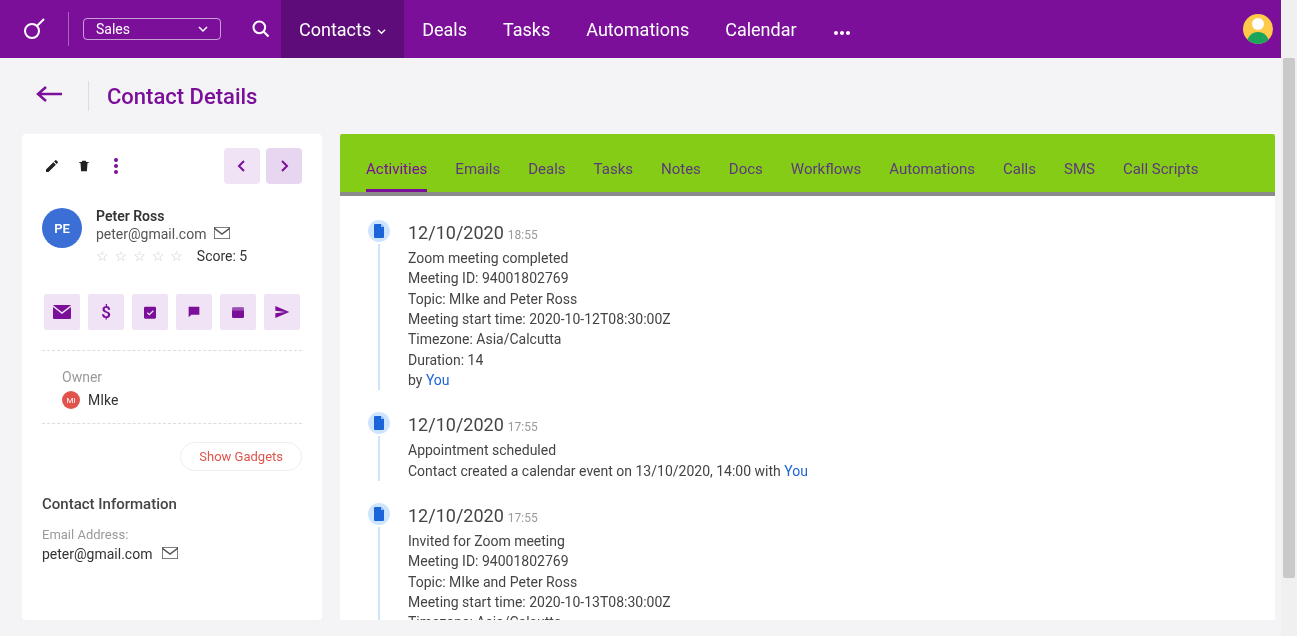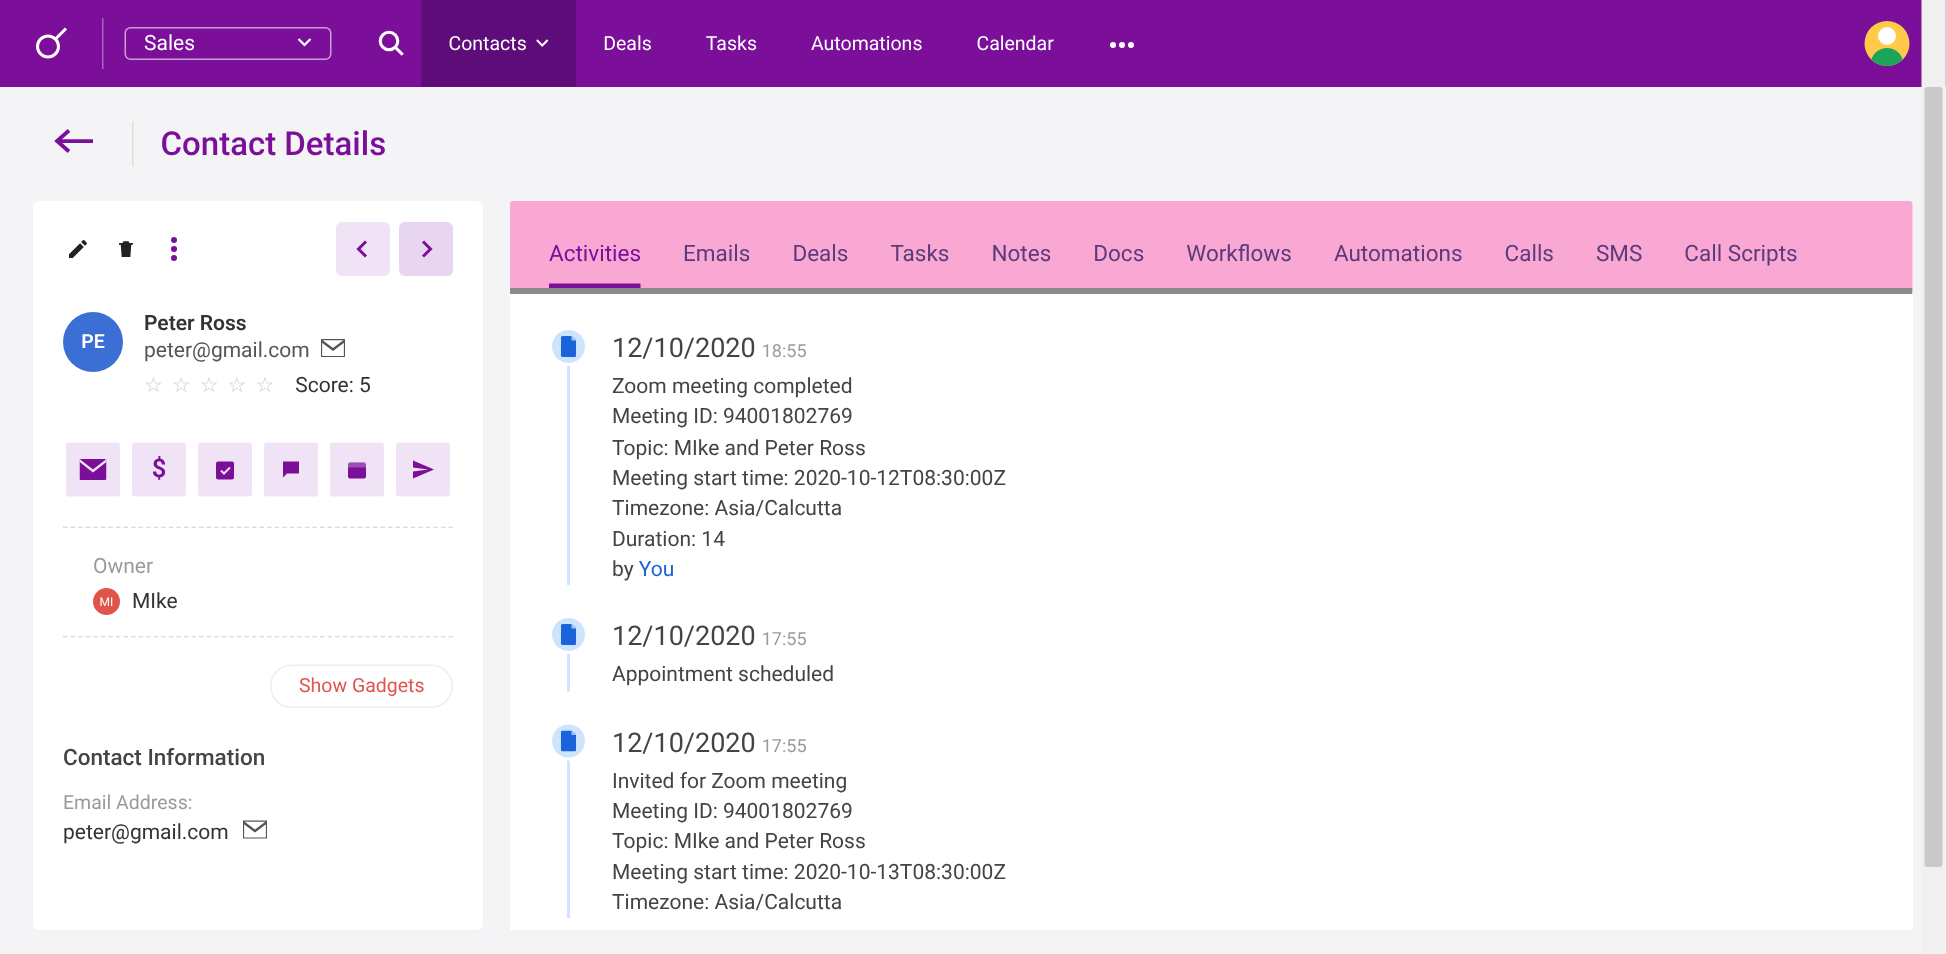--- a/index.html
+++ b/index.html
@@ -4,21 +4,21 @@
 <style>
   * { box-sizing: border-box; margin: 0; padding: 0; font-family: -apple-system, BlinkMacSystemFont, "Segoe UI", Roboto, sans-serif; }
   body { background: #f4f4f7; width: 1297px; height: 636px; overflow: hidden; position: relative; }
 
   
   .topnav { background: #7b0f9a; height: 58px; display: flex; align-items: center; padding: 0 14px; color: #fff; }
   .logo { width: 40px; height: 40px; display:flex; align-items:center; justify-content:center; }
   .vdiv { width: 1px; height: 34px; background: rgba(255,255,255,0.35); margin: 0 14px; }
   .sales-dd { border: 1px solid rgba(255,255,255,0.6); border-radius: 4px; height: 22px; width: 138px; display:flex; align-items:center; justify-content:space-between; padding: 0 12px; color:#fff; font-size:14px; cursor:pointer; }
   .nav-icon-btn { width: 40px; height: 40px; display:flex; align-items:center; justify-content:center; cursor:pointer; }
-  .nav-item { height: 58px; display:flex; align-items:center; padding: 0 18px; font-size:13px; color:#fff; cursor:pointer; position:relative; }
+  .nav-item { height: 58px; display:flex; align-items:center; padding: 0 18px; font-size:18px; color:#fff; cursor:pointer; position:relative; }
   .nav-item.active { background: #5e0c79; }
   .nav-item .chev { margin-left:6px; }
   .avatar-top { width:30px; height:30px; border-radius:50%; background:#ffc94a; display:flex; align-items:center; justify-content:center; margin-left:auto; margin-right:10px; cursor:pointer; position:relative; overflow:hidden; }
   .avatar-head { width:12px; height:12px; border-radius:50%; background:#fff; position:absolute; top:4px; }
   .avatar-body { width:22px; height:14px; border-radius:11px 11px 0 0; background:#1aa55b; position:absolute; bottom:-2px; }
 
   
   .page-header { display:flex; align-items:center; padding: 20px 28px; }
   .back-arrow { color:#7b0f9a; cursor:pointer; padding:6px; }
   .page-header .vdiv2 { width:1px; height:30px; background:#ddd; margin: 0 18px; }
@@ -55,21 +55,21 @@
 
   .show-gadgets { text-align:right; margin-top:18px; }
   .show-gadgets-btn { border:1px solid #eee; border-radius:18px; padding:6px 18px; font-size:13px; color:#e0544c; cursor:pointer; display:inline-block; }
 
   .section-title { font-size:15px; color:#444; margin-top:24px; font-weight:500; }
   .field-label { color:#9a9a9a; font-size:13px; margin-top:14px; }
   .field-value-row { display:flex; align-items:center; gap:10px; font-size:14px; color:#333; margin-top:4px; }
 
   
   .right-panel { flex:1; display:flex; flex-direction:column; min-width:0; }
-  .tabs-bar { background:#f9a8d4; height:62px; display:flex; align-items:flex-end; padding:0 26px; gap:28px; border-bottom:4px solid #8b8b8b; border-radius:2px 2px 0 0; overflow:hidden; }
+  .tabs-bar { background:#84cc16; height:62px; display:flex; align-items:flex-end; padding:0 26px; gap:28px; border-bottom:4px solid #8b8b8b; border-radius:2px 2px 0 0; overflow:hidden; }
   .tab { font-size:15px; color:#5c3a7c; padding-bottom:14px; cursor:pointer; white-space:nowrap; }
   .tab.active { color:#7b0f9a; position:relative; }
   .tab.active::after { content:""; position:absolute; left:0; right:0; bottom:0; height:3px; background:#7b0f9a; }
 
   .feed { background:#fff; flex:1; padding:24px 28px; overflow:auto; }
   .activity { display:flex; gap:18px; margin-bottom:22px; position:relative; }
   .act-icon-col { width:22px; display:flex; flex-direction:column; align-items:center; }
   .act-icon { width:22px; height:22px; border-radius:50%; background:#cde4ff; display:flex; align-items:center; justify-content:center; color:#1a63d8; font-size:11px; z-index:1; }
   .act-line-seg { width:2px; flex:1; background:#cfe3ff; margin-top:2px; }
   .act-body { flex:1; color:#444; font-size:14px; line-height:1.45; }
@@ -321,20 +321,21 @@
                 <path d="M2 0h6l3 3v10a1 1 0 0 1-1 1H2a1 1 0 0 1-1-1V1a1 1 0 0 1 1-1z" fill="#1a63d8"></path>
                 <path d="M8 0v3h3" fill="#9cc3ff"></path>
               </svg>
             </div>
       <div class="act-line-seg"></div>
     </div>
     <div class="act-body">
       <div><span class="act-date">12/10/2020</span><span class="act-time">17:55</span></div>
       <div class="act-title">Appointment scheduled</div>
 
+      <div class="act-line">Contact created a calendar event on 13/10/2020, 14:00 with <span class="link">You</span></div>
     </div>
         </div>
         <div class="activity">
     <div class="act-icon-col">
       <div class="act-icon">
               <svg width="12" height="14" viewBox="0 0 12 14">
                 <path d="M2 0h6l3 3v10a1 1 0 0 1-1 1H2a1 1 0 0 1-1-1V1a1 1 0 0 1 1-1z" fill="#1a63d8"></path>
                 <path d="M8 0v3h3" fill="#9cc3ff"></path>
               </svg>
             </div>

